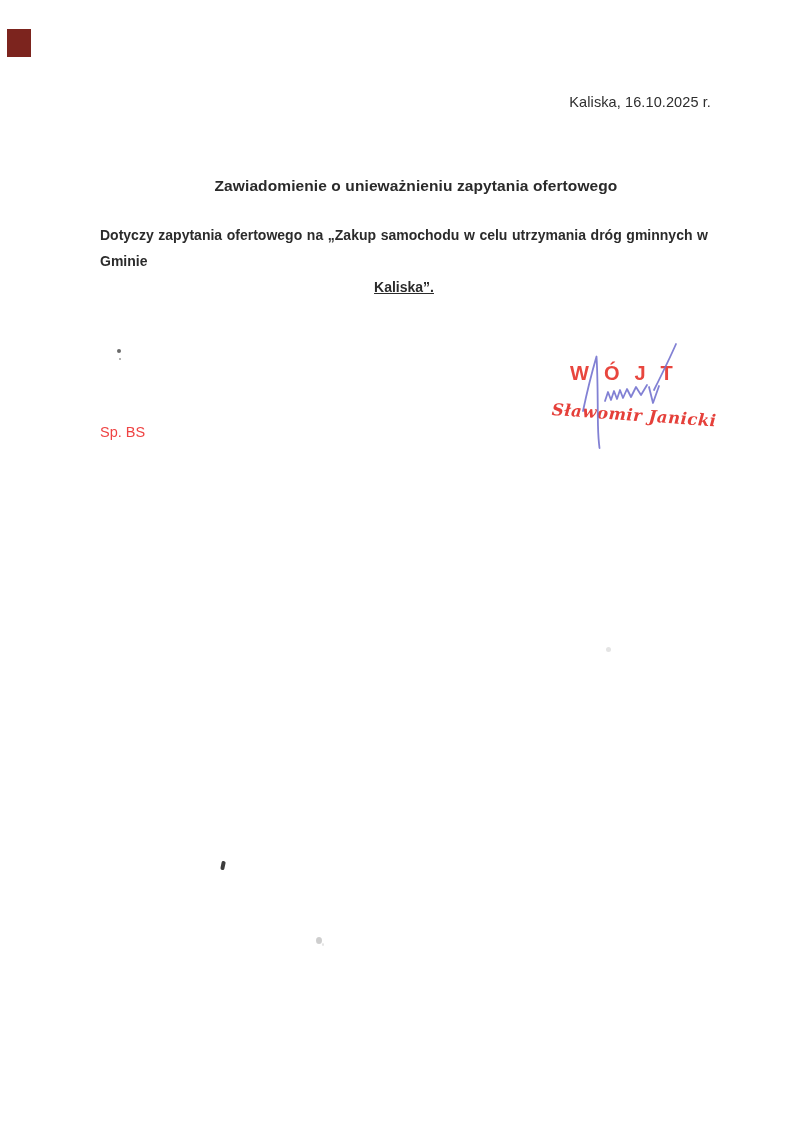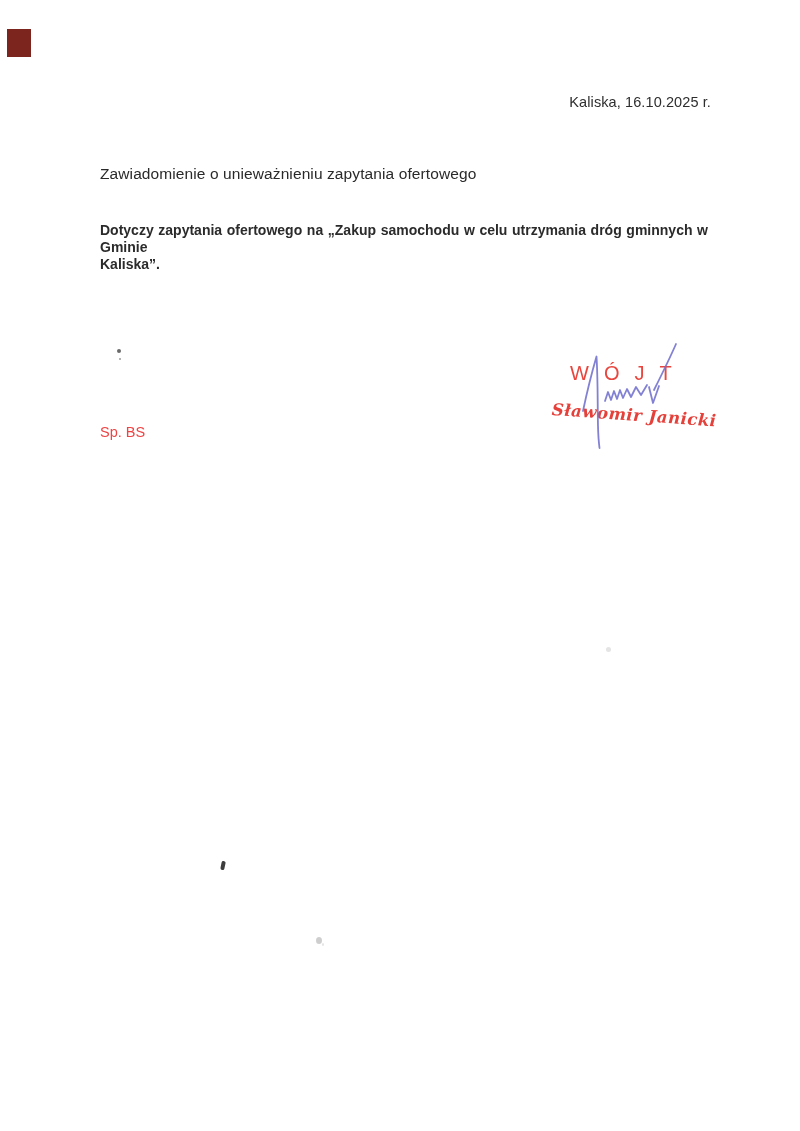--- a/index.html
+++ b/index.html
@@ -32,43 +32,45 @@
     font-size: 14.5px;
     letter-spacing: 0.1px;
     color: #2e2e2e;
     white-space: nowrap;
   }
   .doc-title {
     position: absolute;
     top: 161px;
     left: 96px;
     width: 608px;
-    margin: 4px;
+    margin: 16px;
+    text-align: center;
     font-size: 15.5px;
-    font-weight: normal;
+    font-weight: bold;
     color: #2a2a2a;
     letter-spacing: 0.1px;
   }
   .para {
     position: absolute;
     left: 100px;
     width: 608px;
     font-size: 14px;
-    line-height: 17px;
+    line-height: 26px;
     color: #2b2b2b;
   }
   .para-subject { top: 222px; font-weight: bold; }
   .para-body    { top: 274px; font-weight: normal; }
   .para .just-line {
     text-align: justify;
     text-align-last: justify;
     white-space: normal;
   }
   .para .last-line {
-    text-align: left;
+    text-align: center;
+    text-decoration: underline;
   }
   .ref-note {
     position: absolute;
     left: 100px;
     top: 424px;
     font-size: 14.5px;
     color: #ef4444;
   }
   
   .stamp-area {
@@ -76,21 +78,21 @@
     left: 550px;
     top: 330px;
     width: 170px;
     height: 135px;
   }
   .stamp-title {
     position: absolute;
     left: 20px;
     top: 32px;
     font-size: 20px;
-    font-weight: normal;
+    font-weight: bold;
     letter-spacing: 15px;
     color: #e8463e;
     white-space: nowrap;
   }
   .stamp-name {
     position: absolute;
     left: 2px;
     top: 70px;
     font-family: "DejaVu Serif", serif;
     font-style: italic;

